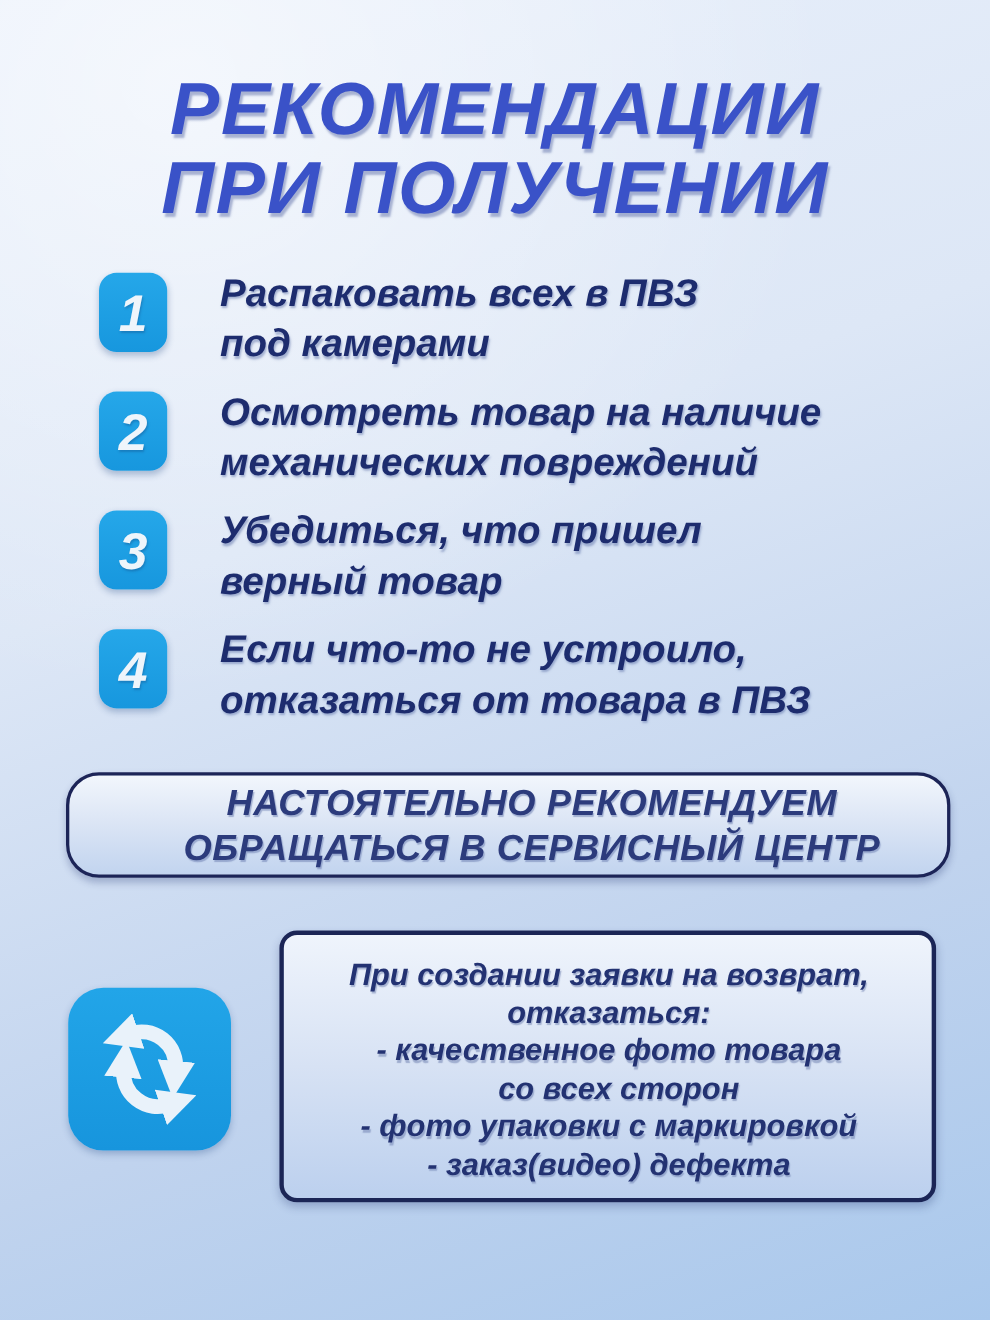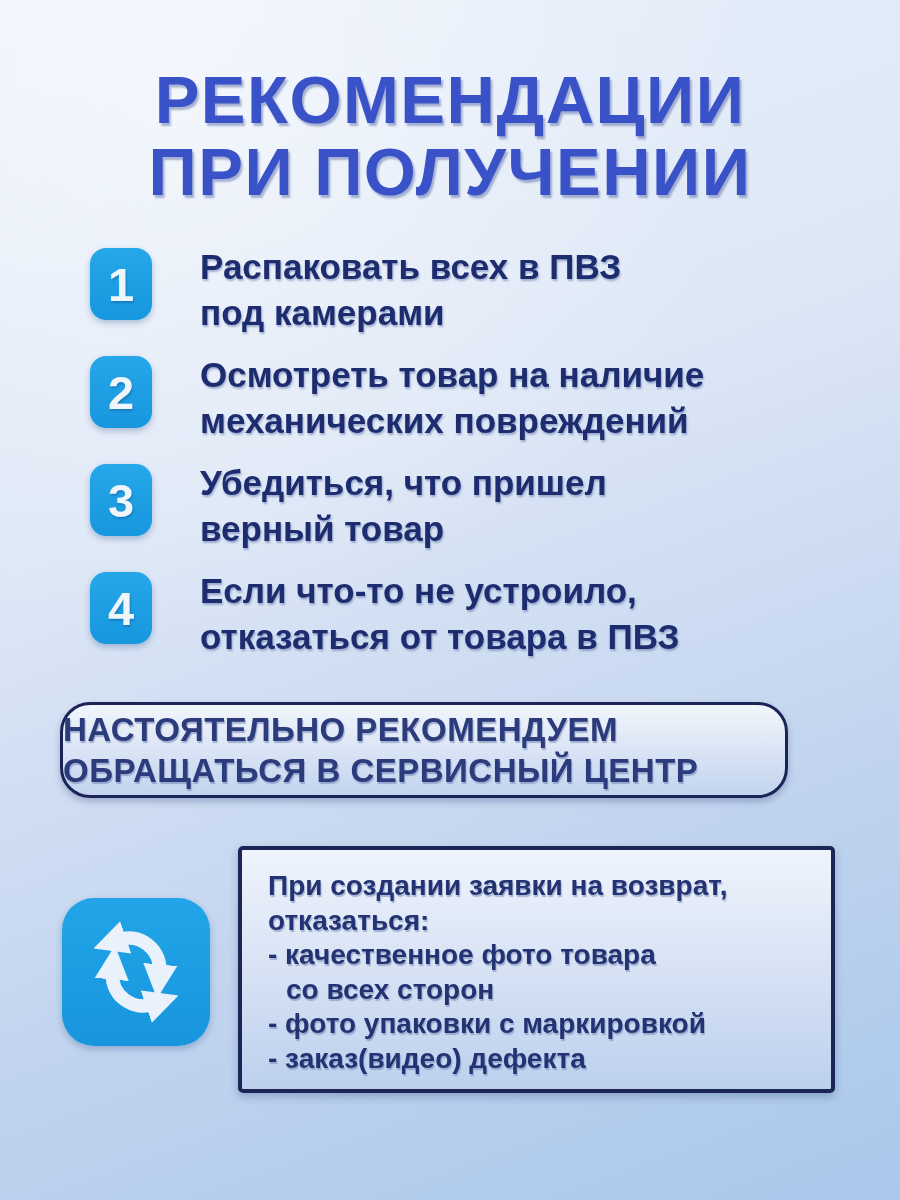--- a/index.html
+++ b/index.html
@@ -4,20 +4,21 @@
 <style>
   html,body{margin:0;padding:0;}
   .canvas{
     position:relative;
     width:900px;height:1200px;
     overflow:hidden;
     font-family:"Liberation Sans", sans-serif;
     background:
       radial-gradient(120% 85% at 18% 6%, rgba(255,255,255,0.55), rgba(255,255,255,0) 55%),
       linear-gradient(160deg,#e9f0fb 0%, #dde7f6 38%, #c0d3ee 72%, #a9c8ec 100%);
+    font-style: italic;
   }
   .title{
     margin-top:64px;
     text-align:center;
     color:#3a52c8;
     font-size:67px;
     font-weight:800;
     letter-spacing:1.5px;
     line-height:72px;
     text-shadow:2px 3px 2px rgba(77,96,158,0.45);
@@ -43,57 +44,60 @@
     text-shadow:1px 2px 2px rgba(20,80,140,0.4);
   }
   .step-text{
     color:#1d2c6e;
     font-size:35px;font-weight:700;
     line-height:46px;
     text-shadow:1px 2px 2px rgba(92,112,168,0.5);
   }
   .service-box{
     box-sizing:border-box;
-    width:728px;height:96px;
+    width:804px;height:96px;
     margin:42px auto 0 60px;
     border:3px solid #1c2457;
     border-radius:30px;
     background:linear-gradient(180deg,#f2f6fc 0%,#dbe5f5 48%,#c2d4ef 100%);
     box-shadow:0 4px 7px rgba(35,55,115,0.28);
     display:flex;flex-direction:column;justify-content:center;
+    text-align:center;
     color:#2c3b7c;
     font-size:33px;font-weight:700;
     line-height:41px;
     letter-spacing:0.5px;
     text-shadow:1px 2px 1px rgba(110,128,178,0.55);
+    padding-left:43px;
   }
   .bottom{
     display:flex;
     margin-top:48px;
     padding-left:62px;
   }
   .icon-tile{
     flex:none;
     width:148px;height:148px;
     margin-top:52px;
     border-radius:32px;
     background:linear-gradient(180deg,#22a5e8 0%,#1795dd 100%);
     box-shadow:0 3px 7px rgba(30,70,130,0.30);
     display:flex;align-items:center;justify-content:center;
   }
   .icon-tile svg{width:124px;height:124px;}
   .return-box{
     box-sizing:border-box;
-    margin-left:28px;
+    margin-left:44px;
     width:597px;height:247px;
     border:4px solid #1b2556;
-    border-radius:5px;
+    border-radius:16px;
     background:linear-gradient(180deg,#eff4fc 0%,#d7e2f4 50%,#bcd0ee 100%);
     box-shadow:0 4px 8px rgba(35,55,115,0.28);
     padding:19px 24px 0 26px;
+    text-align:center;
   }
   .return-line{
     color:#233272;
     font-size:28px;font-weight:700;
     line-height:34.5px;
     text-shadow:1px 2px 1px rgba(104,122,172,0.5);
     white-space:nowrap;
   }
   .return-line.indent{padding-left:18px;}
 </style>

